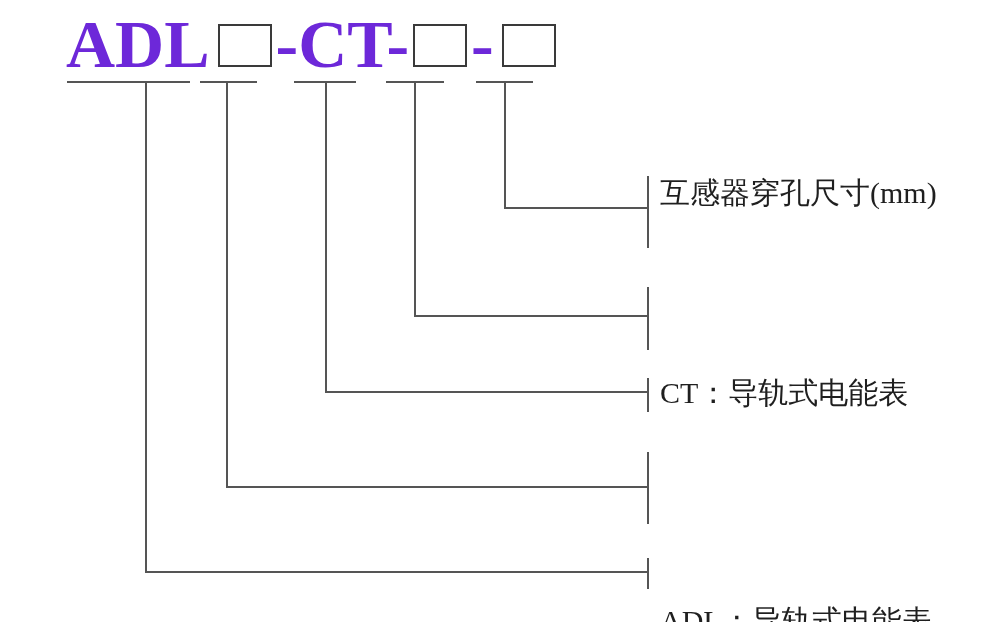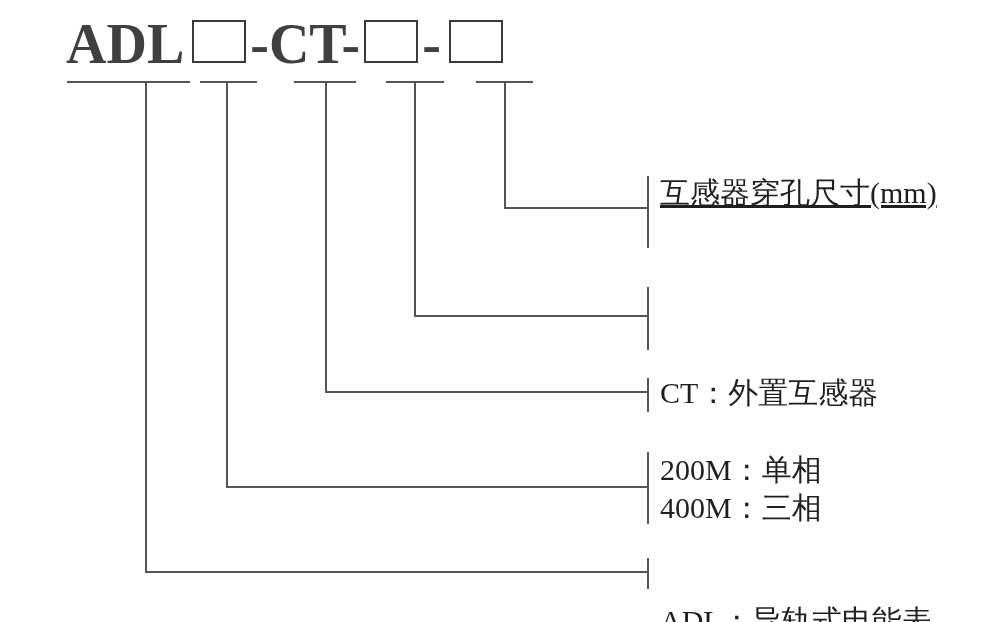--- a/index.html
+++ b/index.html
@@ -13,24 +13,24 @@
     height: 622px;
     background: #ffffff;
     overflow: hidden;
     font-family: "Liberation Serif", "DejaVu Serif", serif;
   }
   
   .model-row {
     position: absolute;
     left: 66px;
     top: 14px;
-    font-size: 56px;
+    font-size: 68px;
     line-height: 60px;
     font-weight: bold;
-    color: #404040;
+    color: #6d28d9;
     letter-spacing: 0;
     white-space: nowrap;
   }
   .mbox {
     display: inline-block;
     box-sizing: border-box;
     width: 54px;
     height: 43px;
     border: 2px solid #3a3a3a;
     margin: 0 4px;
@@ -82,31 +82,27 @@
   <div class="hline" style="left:325px; top:391px; width:323px;"></div>
   <div class="hline" style="left:414px; top:315px; width:234px;"></div>
   <div class="hline" style="left:504px; top:207px; width:144px;"></div>
 
   <div class="vline" style="left:647px; top:176px; height:72px;"></div>
   <div class="vline" style="left:647px; top:287px; height:63px;"></div>
   <div class="vline" style="left:647px; top:378px; height:34px;"></div>
   <div class="vline" style="left:647px; top:452px; height:72px;"></div>
   <div class="vline" style="left:647px; top:558px; height:31px;"></div>
 
-  <div class="label" style="top:174px;text-decoration:underline;">
+  <div class="label" style="top:174px;">
     <div>互感器穿孔尺寸(mm)</div>
   </div>
 
 
   <div class="label" style="top:374px;">
-    <div>CT：外置互感器</div>
+    <div>CT：导轨式电能表</div>
   </div>
 
-  <div class="label" style="top:451px;">
-    <div>200M：单相</div>
-    <div>400M：三相</div>
-  </div>
 
   <div class="label" style="top:554px;margin-top:48px;">
     <div>ADL：导轨式电能表</div>
   </div>
 
 </div>
 
 </body></html>

